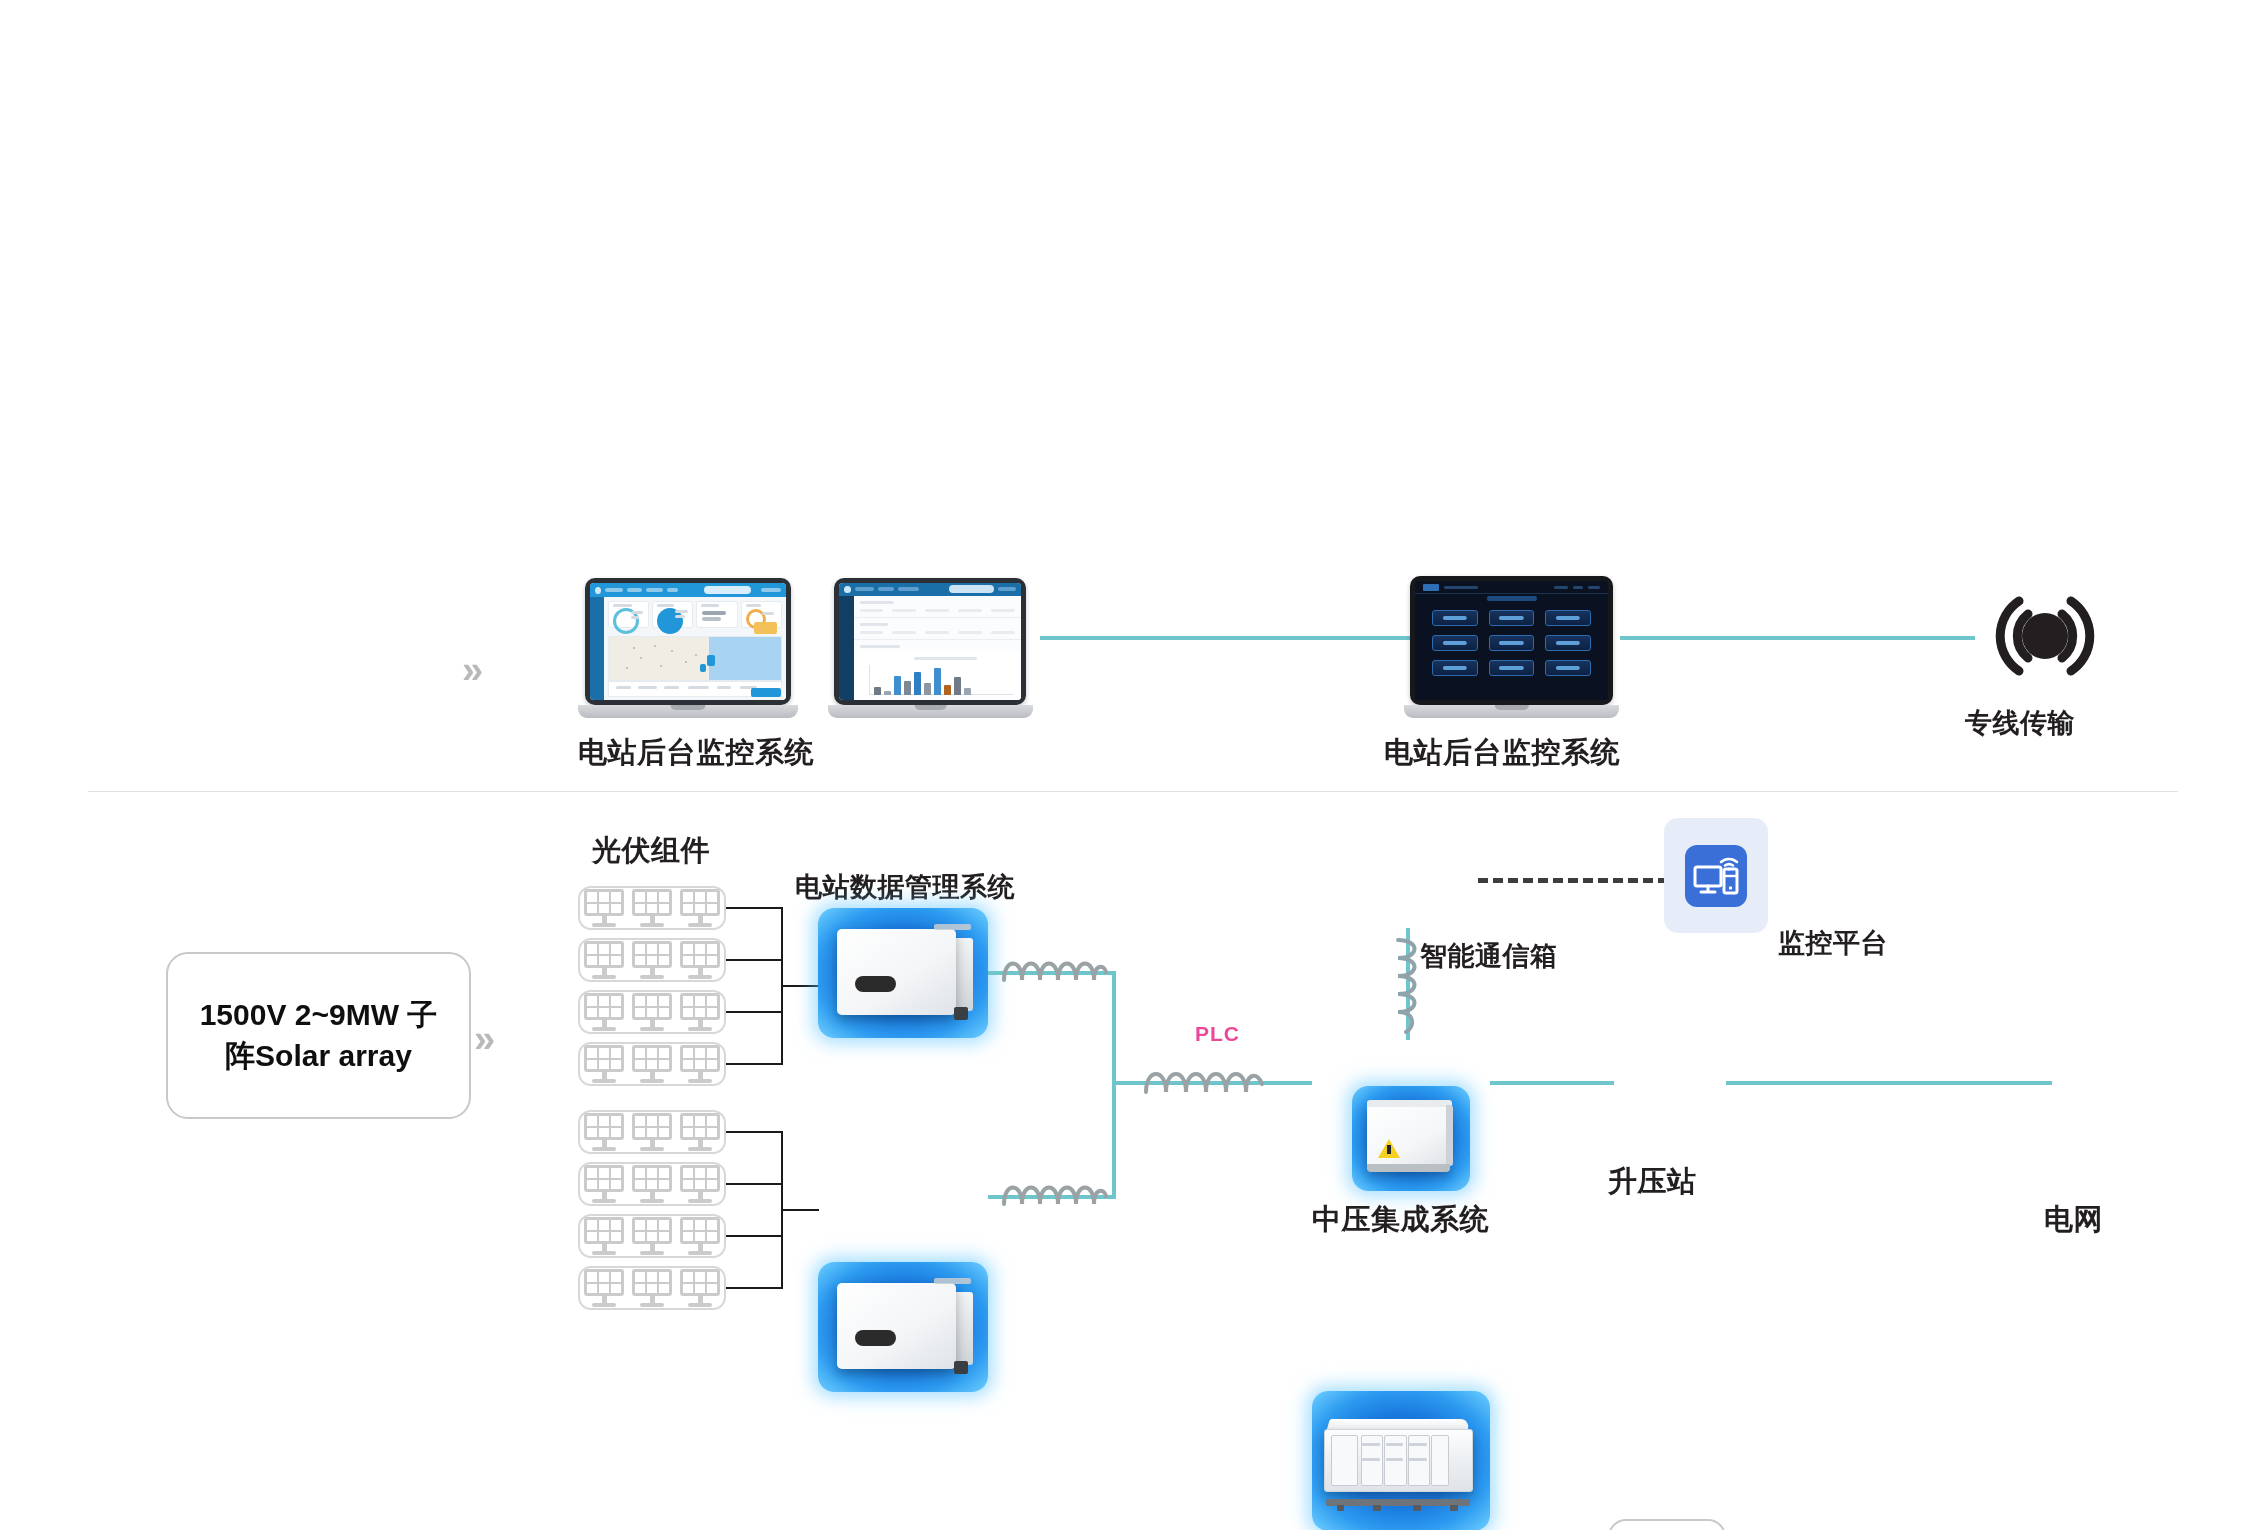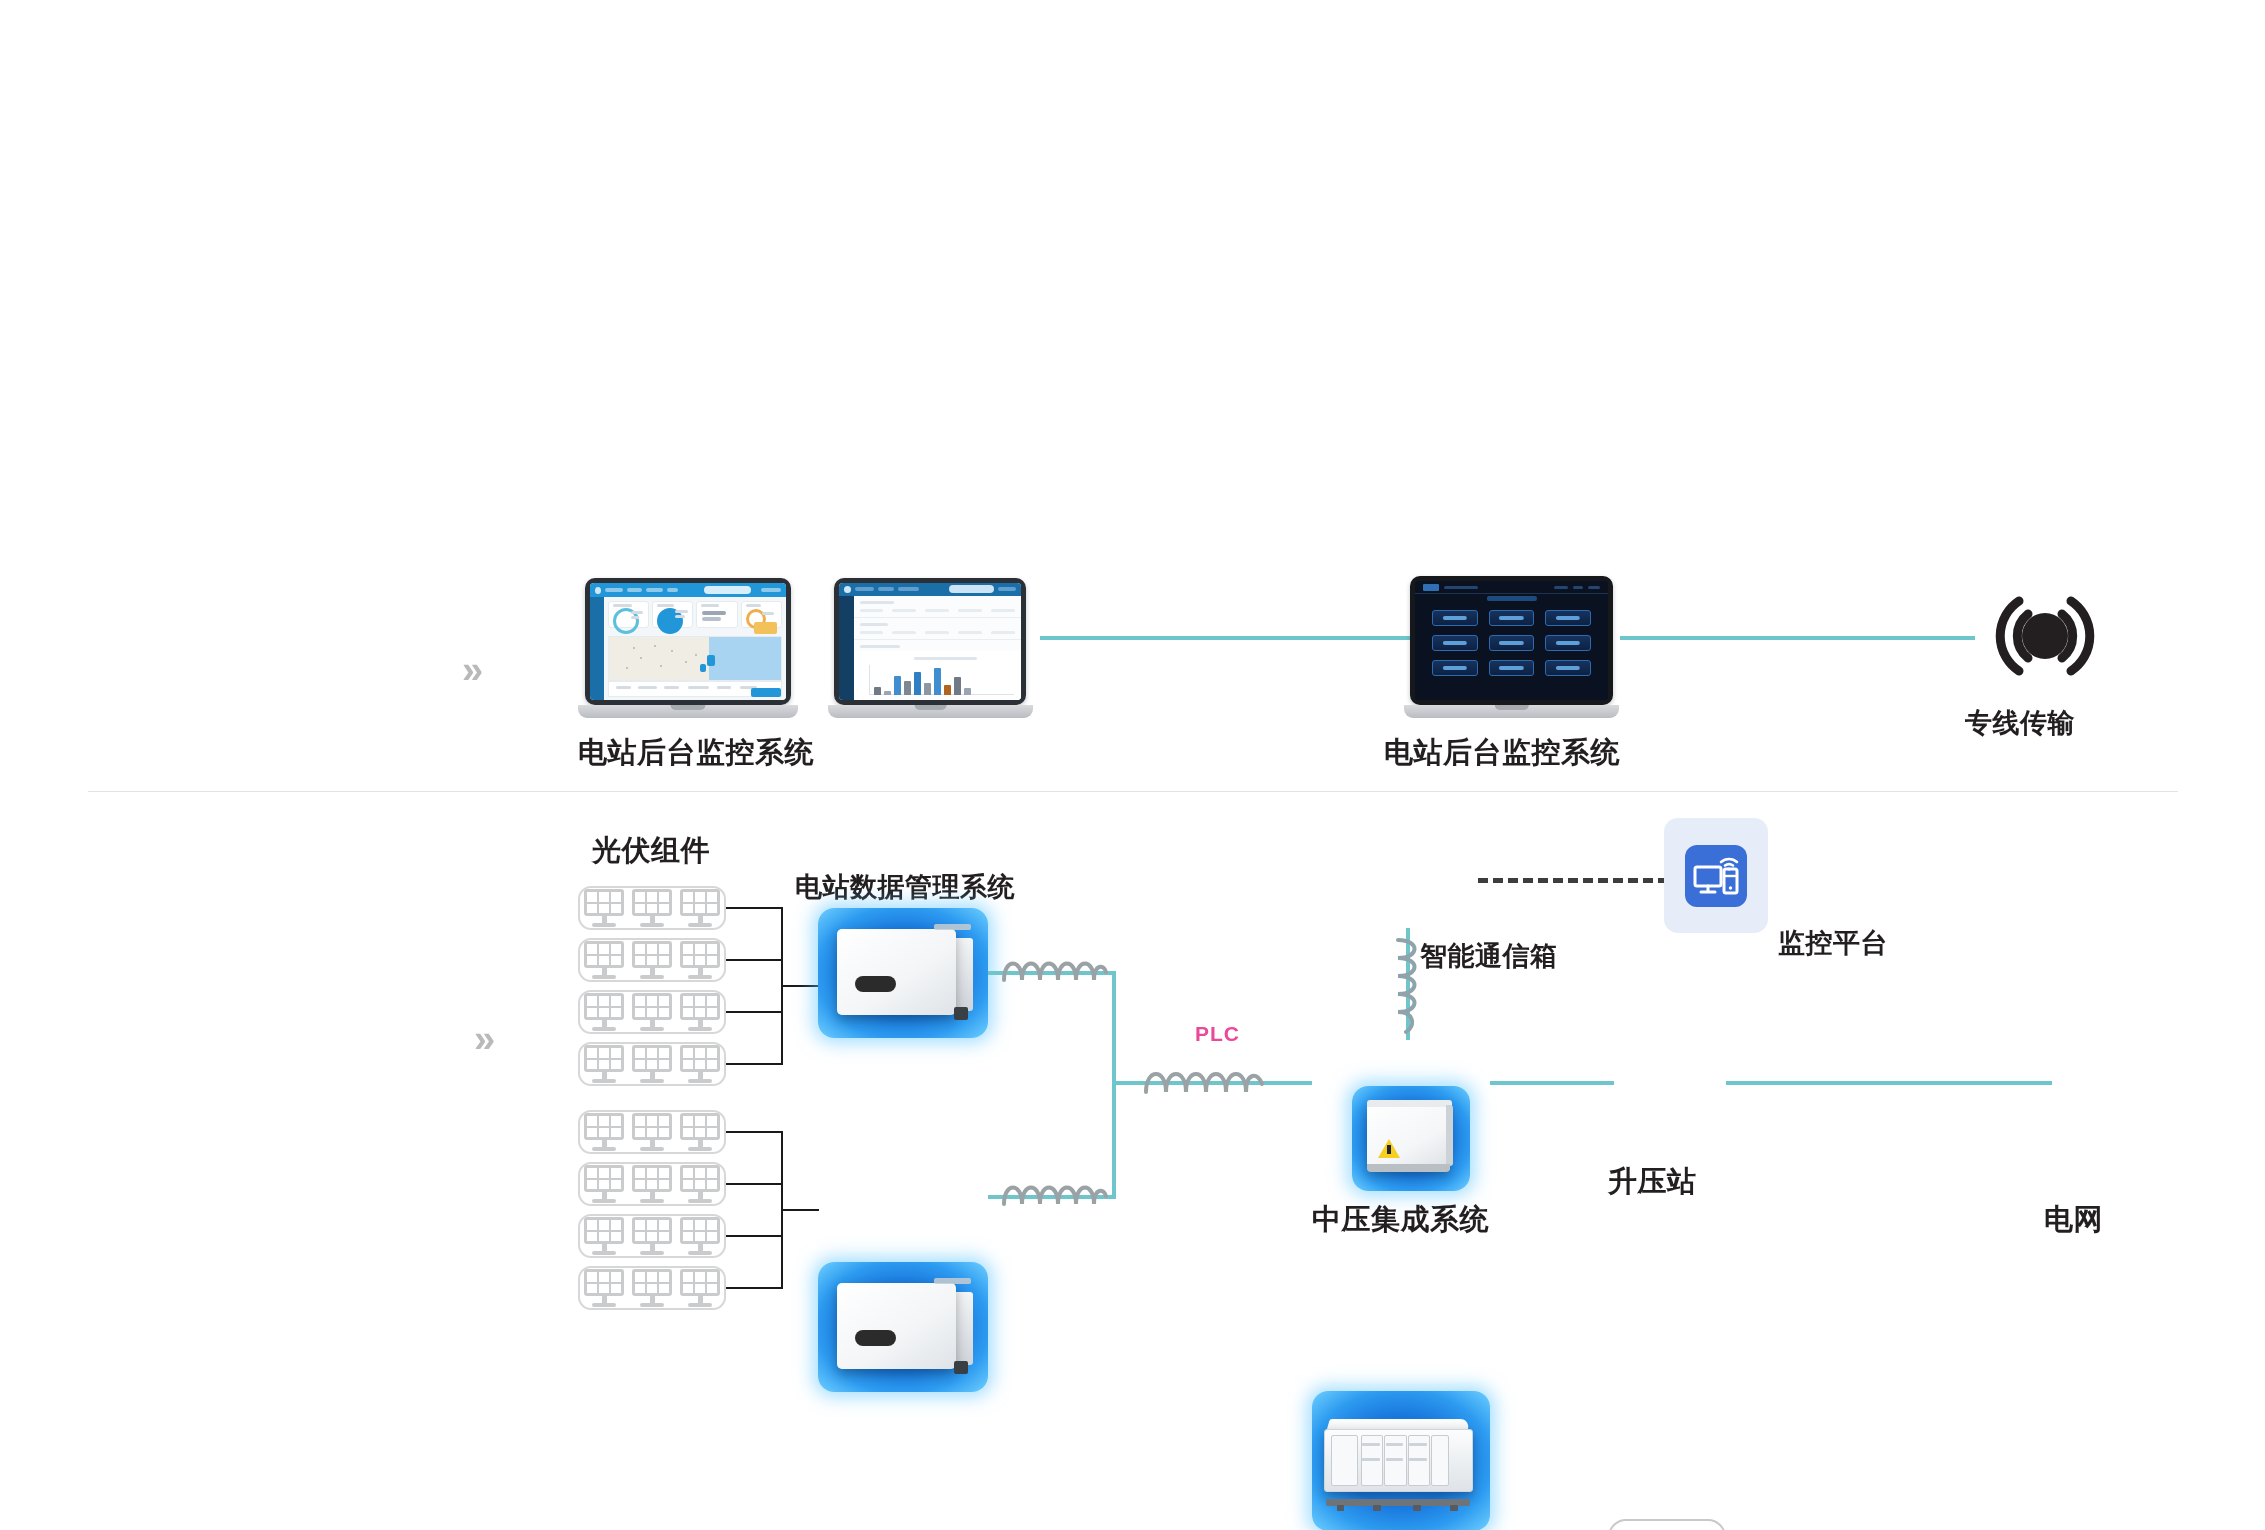--- a/index.html
+++ b/index.html
@@ -235,20 +235,23 @@
 </style>
 </head>
 <body>
 
 <div class="stage">
 
   <div class="abs divider" style="left:88px;top:791px;width:2090px;"></div>
 
   <div class="abs chev" style="left:462px;top:651px;">»</div>
 
+  <div class="abs labelbox" style="left:166px;top:952px;width:305px;height:167px;">
+    <div class="txt"><span>1500V 2~9MW 子</span><br><span>阵Solar array</span></div>
+  </div>
   <div class="abs chev" style="left:474px;top:1020px;">»</div>
 
   <div class="abs tealline hline" style="left:1040px;top:636px;width:370px;"></div>
   <div class="abs tealline hline" style="left:1620px;top:636px;width:355px;"></div>
 
   <div class="laptop" style="left:578px;top:578px;width:220px;height:140px;">
     <div class="lap-screen" style="width:206px;height:127px;left:7px;">
       <div class="lap-inner">
         <div class="s-topbar">
           <div class="s-tb-dot"></div>

